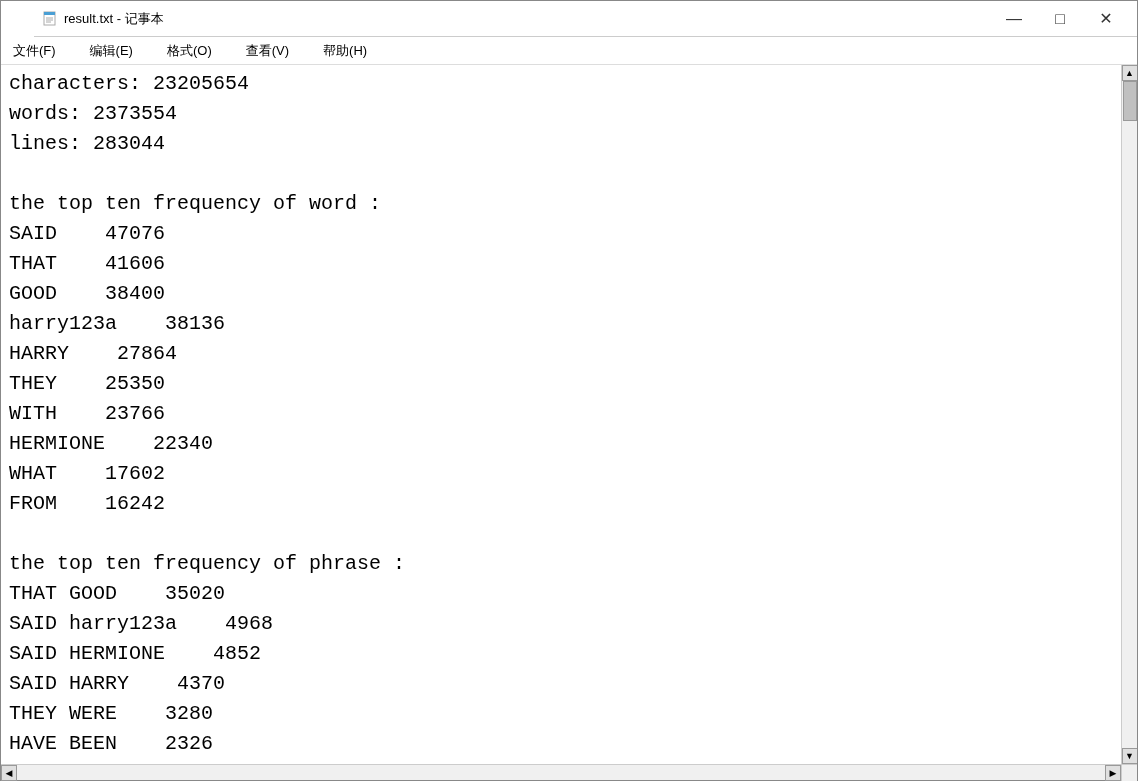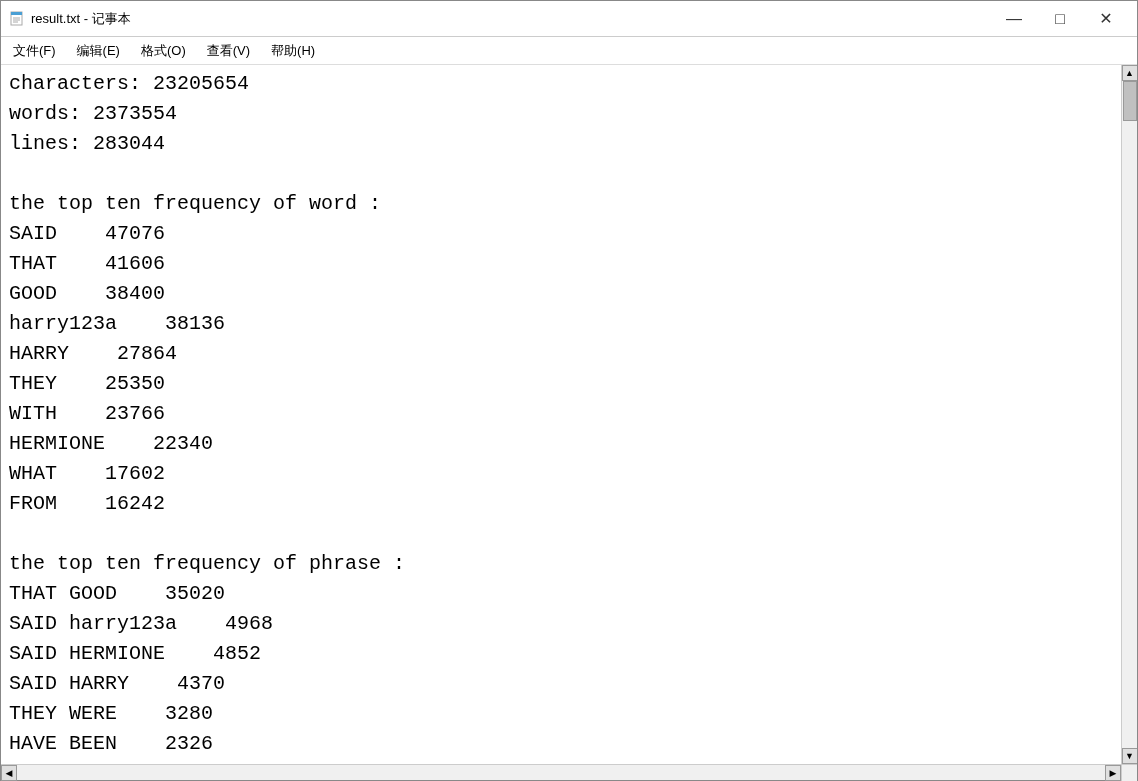--- a/index.html
+++ b/index.html
@@ -31,20 +31,21 @@
 
     .title-bar {
       background: #ffffff;
       border-bottom: 1px solid #ccc;
       display: flex;
       align-items: center;
       justify-content: space-between;
       padding: 4px 8px;
       height: 36px;
       user-select: none;
+      margin-left: 33px;
     }
 
     .title-bar-left {
       display: flex;
       align-items: center;
       gap: 6px;
     }
 
     .title-icon {
       width: 16px;
@@ -82,21 +83,21 @@
       color: #333;
     }
 
     .menu-bar {
       background: #ffffff;
       border-bottom: 1px solid #ddd;
       display: flex;
       align-items: center;
       padding: 2px 4px;
       height: 28px;
-      gap: 5px;
+      gap: 18px;
     }
 
     .menu-item {
       padding: 3px 8px;
       font-size: 13px;
       color: #000;
       cursor: pointer;
       border-radius: 2px;
     }
 

